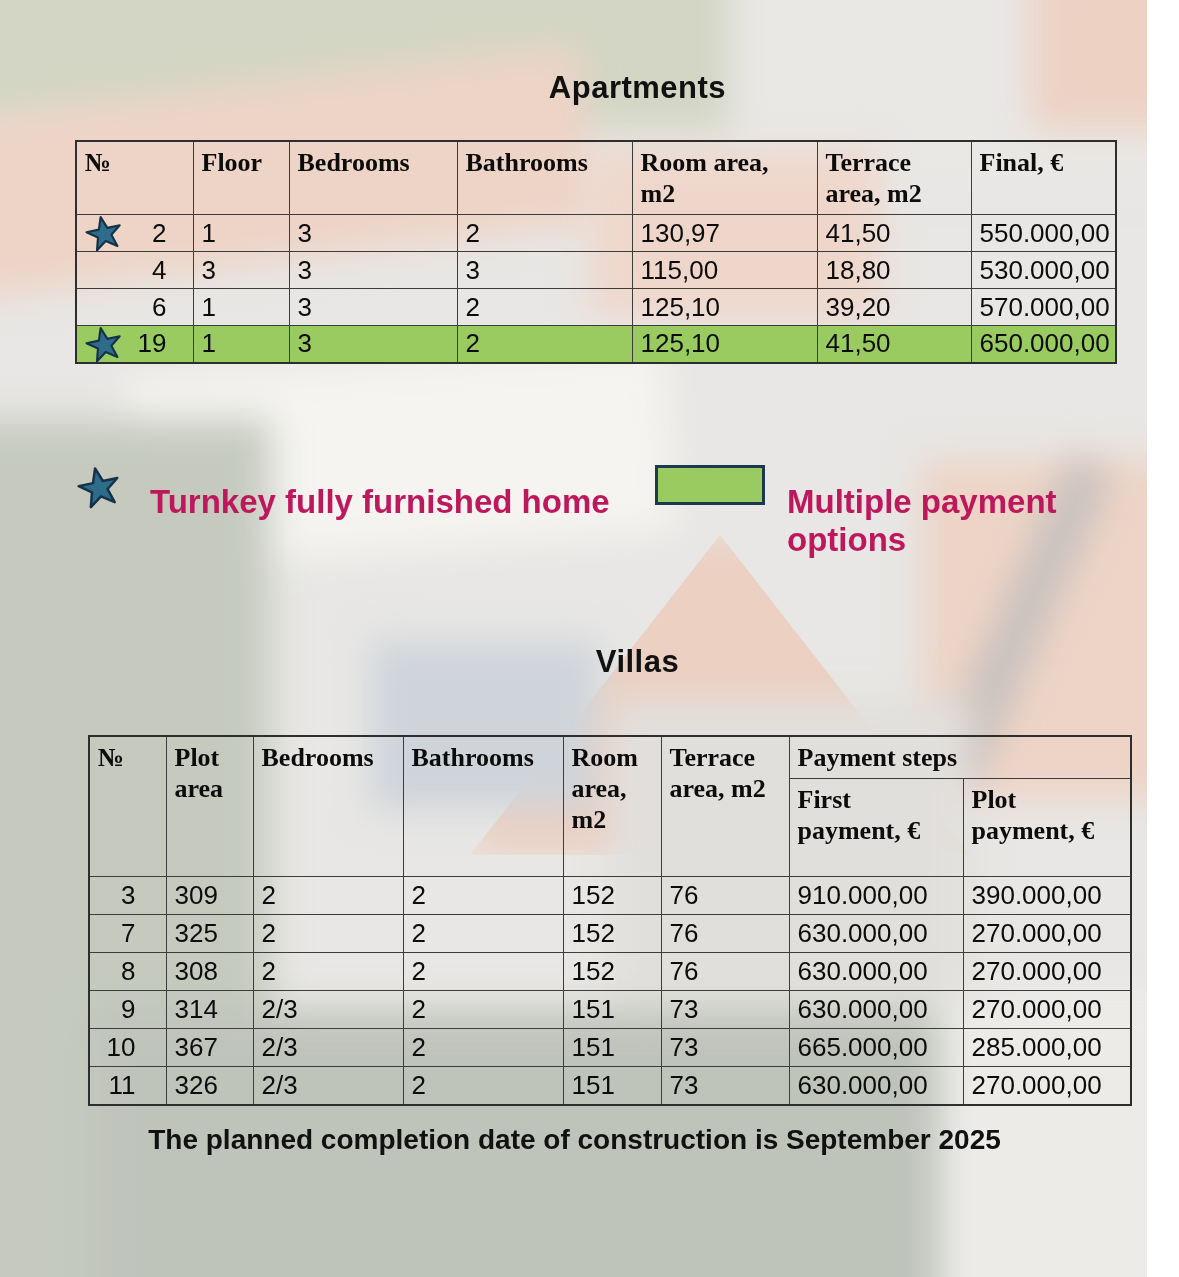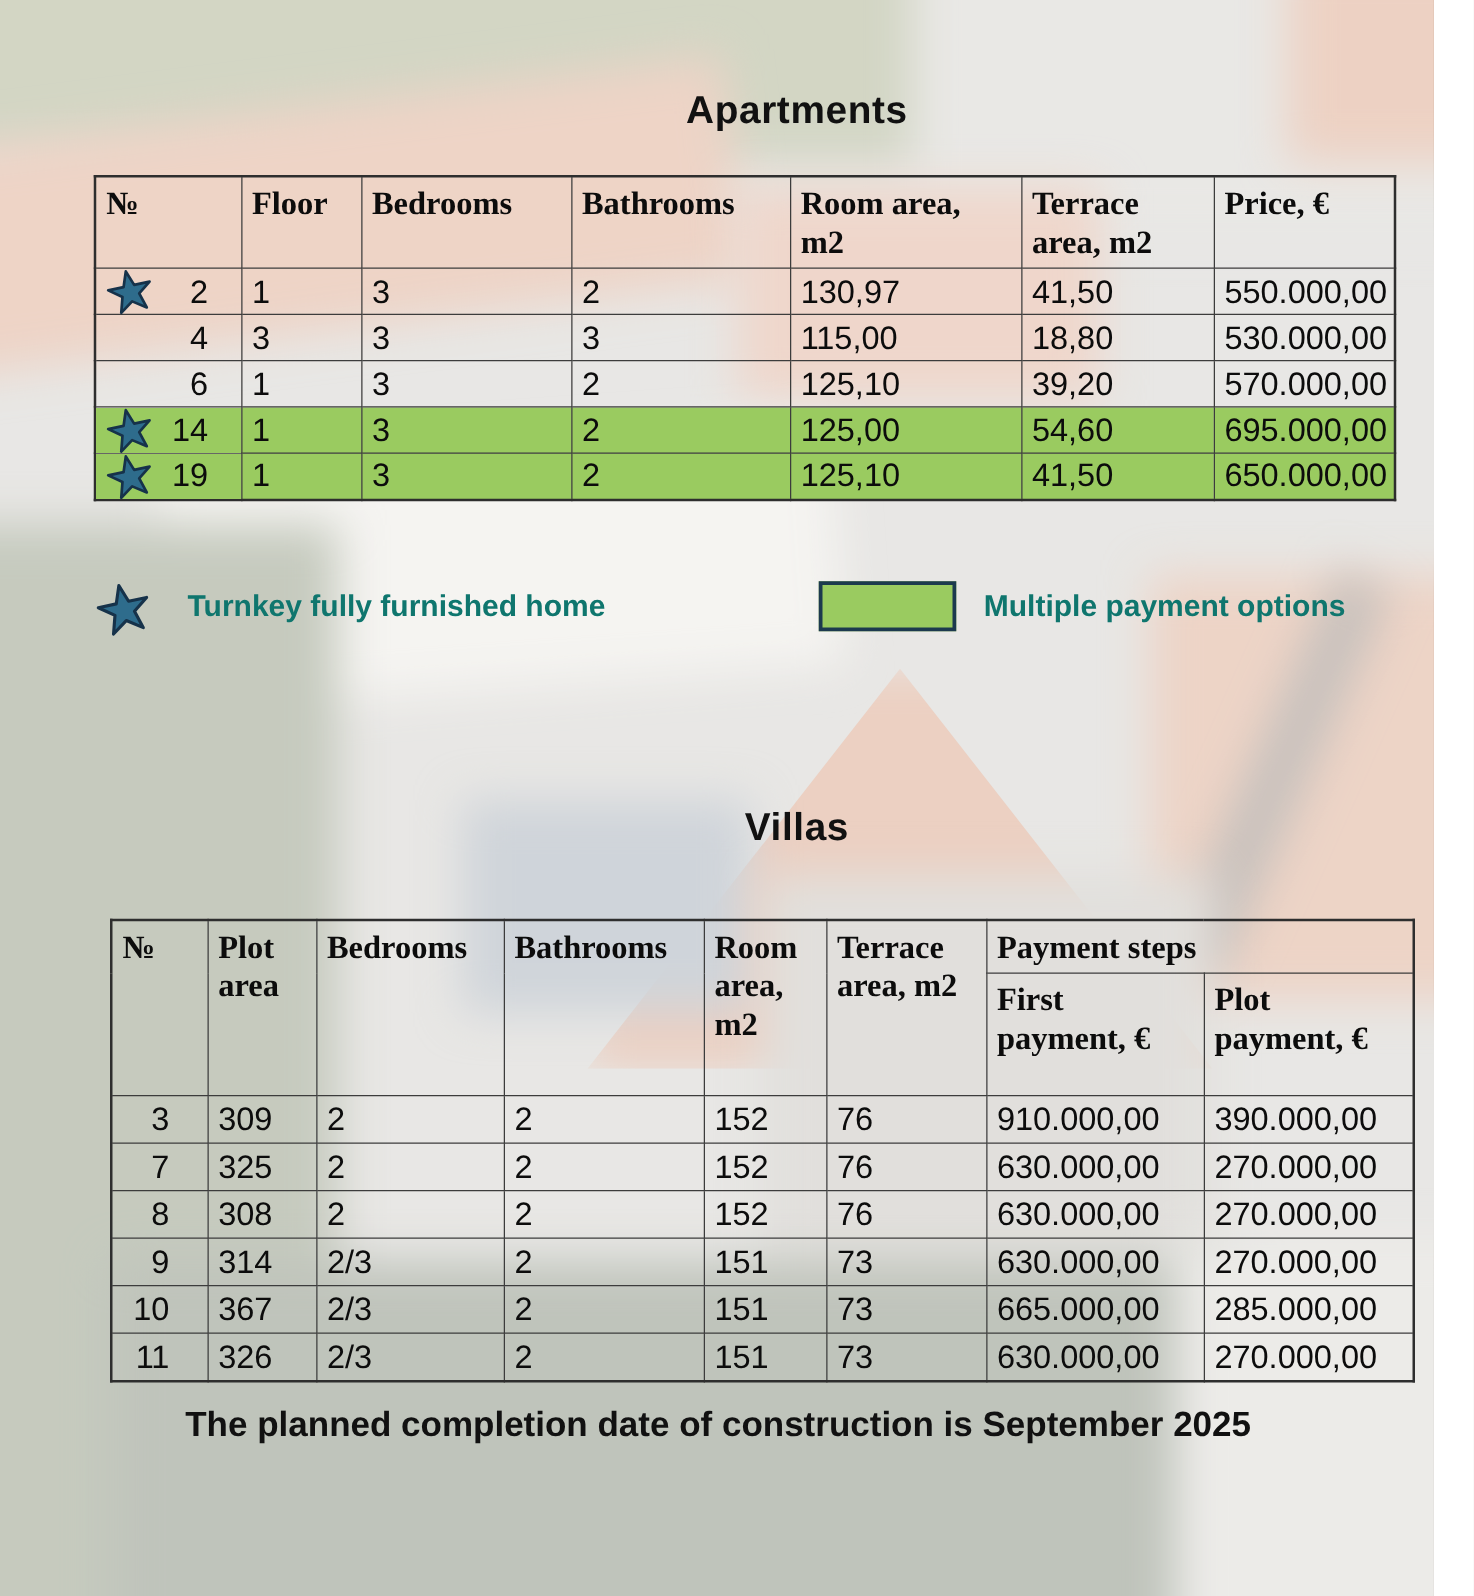--- a/index.html
+++ b/index.html
@@ -49,21 +49,21 @@
   tr.hl td{background:var(--green,#9acb60);}
 
   .no-cell{position:relative;text-align:right;padding-right:26px;}
   .villas-table .no-cell{padding-right:30px;}
   .star{width:38px;height:36px;transform:rotate(-12deg);}
   .no-cell .star{position:absolute;left:8px;top:50%;margin-top:-18px;}
 
   
   .legend{position:absolute;left:75px;top:460px;width:1060px;height:54px;}
   .legend .star{position:absolute;left:2px;top:6px;width:44px;height:42px;}
-  .legend-label{position:absolute;font-size:24px;font-weight:700;top:12px;color:#0f766e;}
+  .legend-label{position:absolute;font-size:33px;font-weight:700;top:23px;color:#be185d;}
   .lab1{left:75px;}
   .swatch{position:absolute;left:580px;top:5px;width:110px;height:40px;background:var(--green,#9acb60);border:3px solid #1c3a4e;box-sizing:border-box;}
   .lab2{left:712px;}
 </style>
 </head>
 <body>
 
 <div class="page">
 
   <div class="bg">
@@ -99,21 +99,21 @@
           <col style="width:145px">
       </colgroup>
       <thead>
         <tr>
           <th>№</th>
           <th>Floor</th>
           <th>Bedrooms</th>
           <th>Bathrooms</th>
           <th>Room area, m2</th>
           <th>Terrace area, m2</th>
-          <th>Price, €</th>
+          <th>Final, €</th>
         </tr>
       </thead>
       <tbody>
         <tr>
           <td class="no-cell">
             <svg class="star" viewBox="0 0 100 100" style="fill:var(--star-fill);stroke:var(--star-outline)">
                 <polygon points="50,5 62,38 97,38 69,59 79,93 50,73 21,93 31,59 3,38 38,38" stroke-width="6" stroke-linejoin="round"></polygon>
               </svg>
             <span>2</span>
           </td>
@@ -138,34 +138,20 @@
         <tr>
           <td class="no-cell">
             <span>6</span>
           </td>
           <td>1</td>
           <td>3</td>
           <td>2</td>
           <td>125,10</td>
           <td>39,20</td>
           <td>570.000,00</td>
-        </tr>
-        <tr class="hl">
-          <td class="no-cell">
-            <svg class="star" viewBox="0 0 100 100" style="fill:var(--star-fill);stroke:var(--star-outline)">
-                <polygon points="50,5 62,38 97,38 69,59 79,93 50,73 21,93 31,59 3,38 38,38" stroke-width="6" stroke-linejoin="round"></polygon>
-              </svg>
-            <span>14</span>
-          </td>
-          <td>1</td>
-          <td>3</td>
-          <td>2</td>
-          <td>125,00</td>
-          <td>54,60</td>
-          <td>695.000,00</td>
         </tr>
         <tr class="hl">
           <td class="no-cell">
             <svg class="star" viewBox="0 0 100 100" style="fill:var(--star-fill);stroke:var(--star-outline)">
                 <polygon points="50,5 62,38 97,38 69,59 79,93 50,73 21,93 31,59 3,38 38,38" stroke-width="6" stroke-linejoin="round"></polygon>
               </svg>
             <span>19</span>
           </td>
           <td>1</td>
           <td>3</td>

